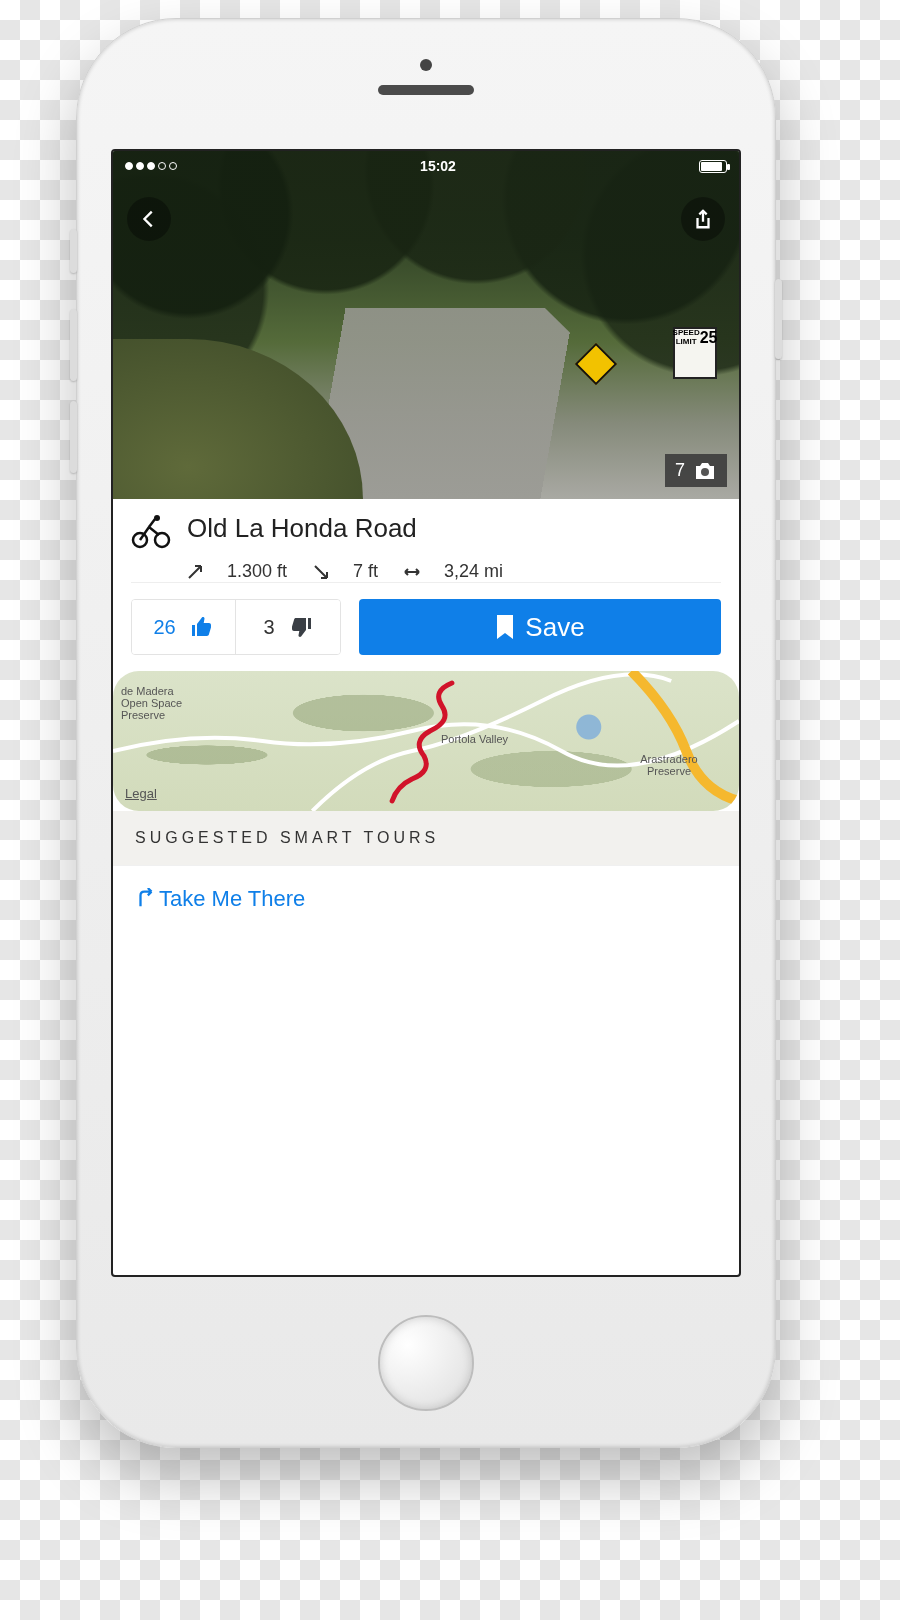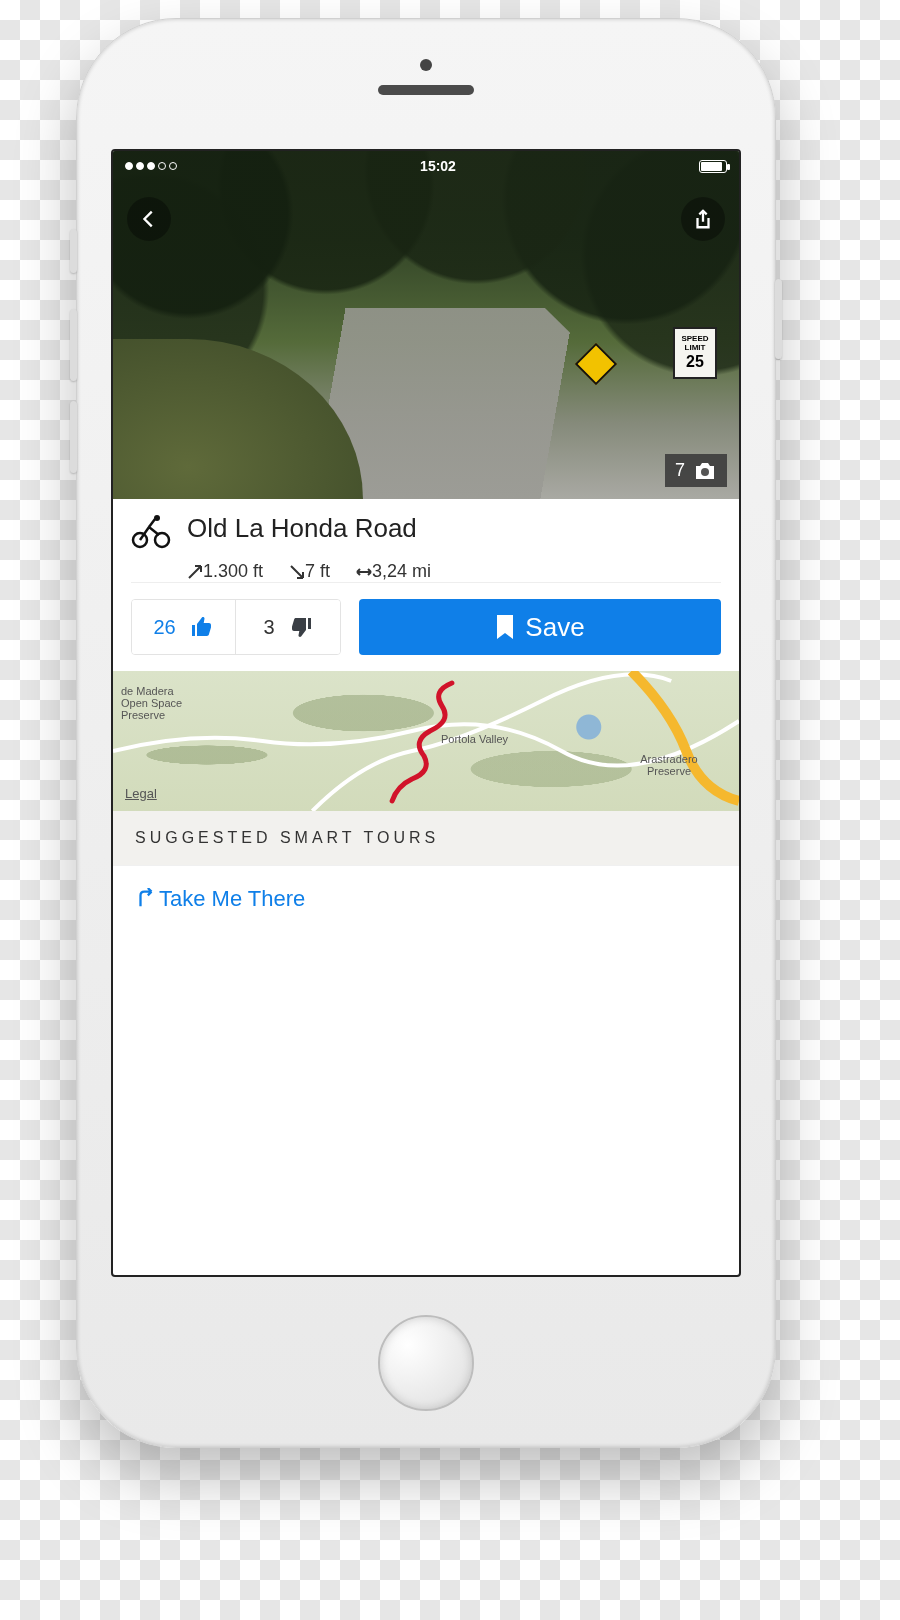--- a/index.html
+++ b/index.html
@@ -98,21 +98,21 @@
       radial-gradient(circle at 94% 30%, rgba(28,40,22,.8) 0 18%, transparent 19%),
       radial-gradient(circle at 6% 40%,  rgba(28,40,22,.8) 0 18%, transparent 19%);
   }
   .road-sign{
     position:absolute; right:128px; bottom:120px; width:30px; height:30px;
     background:#f2c200; border:2px solid #111; transform: rotate(45deg);
   }
   .speed-sign{
     position:absolute; right:22px; bottom:120px; width:44px; height:52px;
     background:#f5f5f0; border:2px solid #222; font-size:8px; text-align:center;
-    display:flex; flex-direction:column; justify-content:center; line-height:1.1;
+    display:flex; justify-content:center; line-height:1.1;
     font-weight:700;
   }
   .speed-sign span:last-child{ font-size:16px;}
 
   
   .status-bar{
     position:absolute; top:0; left:0; right:0; height:30px;
     display:flex; align-items:center; justify-content:space-between;
     padding:0 12px; color:#fff; font-size:14px; font-weight:600;
   }
@@ -144,21 +144,21 @@
   .content{ background:#fff; }
   .title-row{
     display:flex; gap:16px; padding:14px 18px 4px 18px;
   }
   .activity-icon svg{ width:40px; height:36px; fill:#111;}
   .title-block h1{ font-size:26px; font-weight:400; color:#222;}
   .stats-row{
     display:flex; gap:26px; padding:4px 18px 0 74px;
     font-size:18px; color:#333;
   }
-  .stats-row .stat{ display:flex; align-items:center; gap:0;}
+  .stats-row .stat{ display:flex; align-items:center; gap:24px;}
   .stats-row svg{ width:16px; height:16px; fill:#333;}
   .away{
     padding:6px 18px 14px 74px; color:#9a9a9a; font-size:18px;
   }
   .divider{ height:1px; background:#eee; margin:0 18px;}
 
   .vote-save-row{
     display:flex; gap:18px; padding:16px 18px;
     align-items:stretch;
   }
@@ -182,20 +182,21 @@
   }
   .save-btn svg{ width:20px; height:24px; fill:#fff;}
 
   
   .map{
     position:relative; height:140px;
     background:
       radial-gradient(circle at 76% 40%, #8fb7d6 0 12px, transparent 13px),
       linear-gradient(180deg,#dbe3c9,#d2dbbb);
     overflow:hidden;
+    border-radius:26px;
   }
   .map .terrain{
     position:absolute; inset:0;
     background:
       radial-gradient(ellipse at 15% 60%, rgba(120,140,90,.4) 0 60px, transparent 61px),
       radial-gradient(ellipse at 40% 30%, rgba(120,140,90,.4) 0 70px, transparent 71px),
       radial-gradient(ellipse at 70% 70%, rgba(120,140,90,.35) 0 80px, transparent 81px);
   }
   .map svg.roads{ position:absolute; inset:0; width:100%; height:100%;}
   .map .label{

